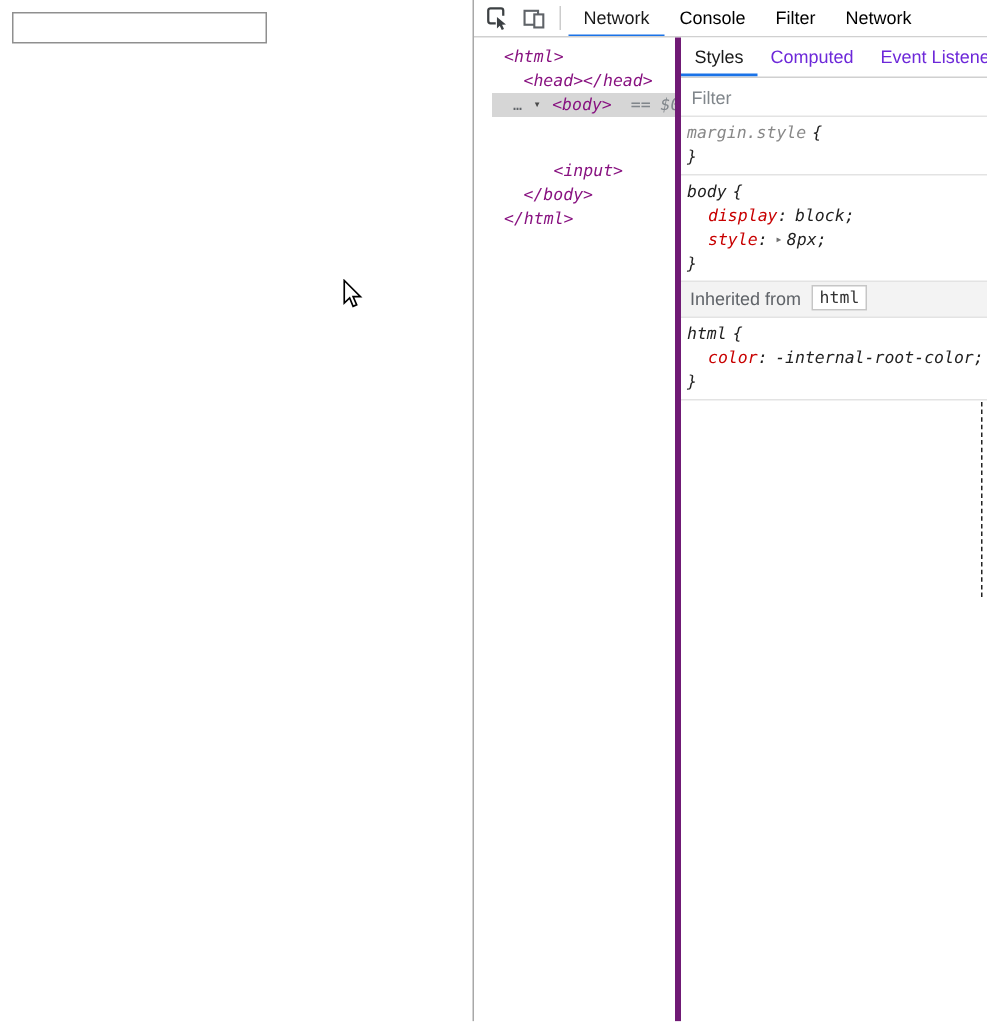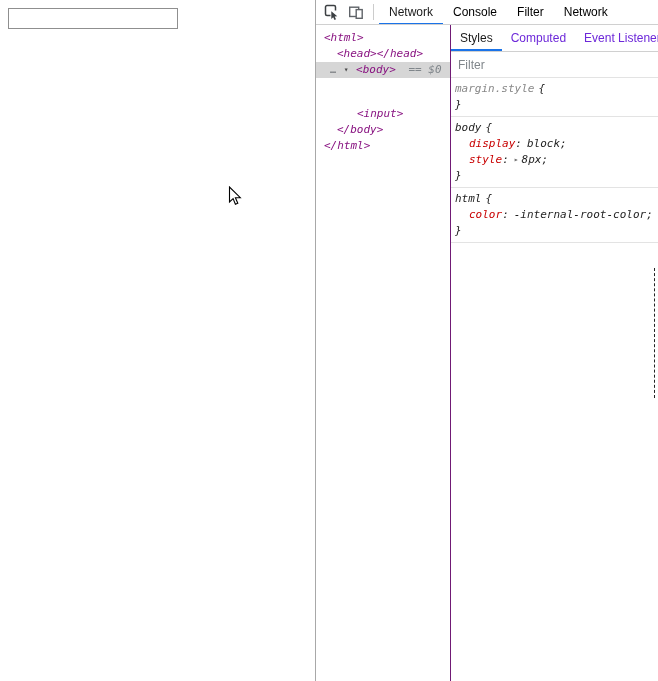--- a/index.html
+++ b/index.html
@@ -77,41 +77,41 @@
     height: 25px;
   }
   .dt-tab.active {
     color: #1a1a1a;
     border-bottom: 2px solid #1a73e8;
   }
 
   
   .dom-tree {
     position: absolute;
-    left: 0; top: 26px; width: 134px; bottom: 0;
+    left: 12px; top: 26px; width: 134px; bottom: 0;
     padding-top: 4px;
     font: italic 11px "DejaVu Sans Mono", monospace;
     color: #881280;
     overflow: hidden;
     cursor: default;
   }
   .dom-row { height: 16px; line-height: 16px; white-space: nowrap; }
   .dom-row.indent0 { padding-left: 8px; }
   .dom-row.indent1 { padding-left: 21px; }
   .dom-row.indent2 { padding-left: 41px; margin-top: 28px; }
   .dom-row.selected { background: #d6d6d6; padding-left: 12px; }
   .dom-gutter { color: #5f6368; font-size: 10px; font-style: normal; padding: 0 1px 0 2px; }
   .dom-arrow { color: #4a4a4a; font-size: 8px; font-style: normal; padding-right: 1px; vertical-align: 1px; }
   .dom-marker { color: #80868b; font-style: italic; margin-left: 6px; }
 
   
   .styles-pane {
     position: absolute;
     left: 134px; right: 0; top: 25px; bottom: 0;
-    border-left: 1px solid #701a75;
+    border-left: 4px solid #701a75;
     background: #fff;
     overflow: hidden;
   }
   .styles-tabs {
     height: 27px;
     display: flex;
     border-bottom: 1px solid #d0d0d0;
     white-space: nowrap;
     overflow: hidden;
   }
@@ -282,20 +282,24 @@
           <span class="prop-name">display</span><span class="colon">:</span><span class="prop-value">block;</span>
         </div>
         <div class="code-line prop">
           <span class="prop-name">style</span><span class="colon">:</span><span class="expander-icon">▸</span><span class="prop-value">8px;</span>
         </div>
         <div class="code-line">
           <span class="brace close">}</span>
         </div>
       </div>
 
+      <div class="inherited-bar">
+        <span>Inherited from</span>
+        <span class="inherited-chip">html</span>
+      </div>
 
       <div class="style-section">
         <div class="code-line">
           <span class="selector">html</span><span class="brace">{</span>
         </div>
         <div class="code-line prop">
           <span class="prop-name">color</span><span class="colon">:</span><span class="prop-value">-internal-root-color;</span>
         </div>
         <div class="code-line">
           <span class="brace close">}</span>

